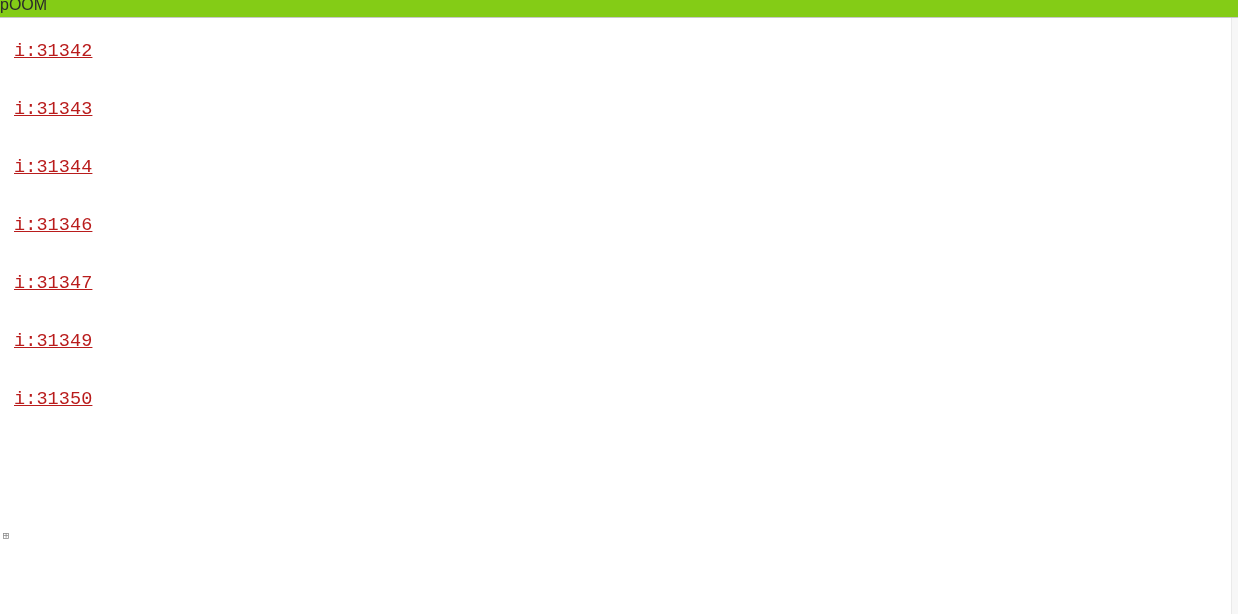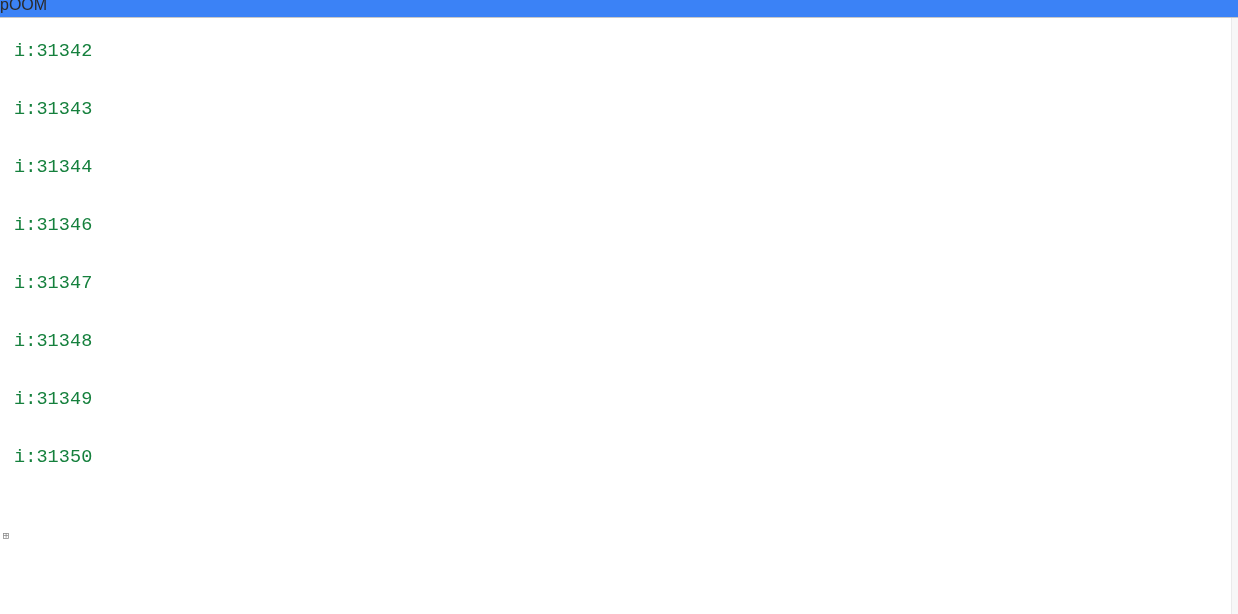--- a/index.html
+++ b/index.html
@@ -1,20 +1,20 @@
 <!DOCTYPE html>
 <html><head>
   <meta charset="utf-8">
   <style>
     * { margin: 0; padding: 0; box-sizing: border-box; }
     html, body { width: 1238px; height: 614px; overflow: hidden; background: #ffffff; font-family: "Menlo", "Consolas", "Courier New", monospace; }
     .tab-bar {
       width: 100%;
       height: 18px;
-      background: #3b82f6;
+      background: #84cc16;
       border-bottom: 1px solid #c8c8c8;
       display: flex;
       align-items: flex-start;
       padding-left: 0px;
     }
     .tab-label {
       font-family: -apple-system, "Helvetica Neue", Arial, sans-serif;
       font-size: 16px;
       color: #2a2a2a;
       padding: 0 4px 1px 0;
@@ -35,21 +35,21 @@
       padding: 4px 0 0 14px;
       font-size: 18.5px;
       line-height: 29px;
       letter-spacing: 0.1px;
       white-space: pre;
       color: #111;
     }
     .cut-top {
       margin-top: -14px;
     }
-    .plain-dark { color: #15803d; }
+    .plain-dark { color: #b91c1c; text-decoration: underline; }
     .gutter-expand {
       position: absolute;
       left: 0px;
       top: 530px;
       width: 12px;
       height: 12px;
       color: #8a8a8a;
       font-size: 11px;
       line-height: 12px;
       text-align: center;
@@ -67,21 +67,20 @@
 <div class="scroll-edge"></div>
 
 <span class="gutter-expand">⊞</span>
 
 <div class="console">
 <div class="cut-top plain-dark">i:31342</div>
 <div class="plain-dark">i:31343</div>
 <div class="plain-dark">i:31344</div>
 <div class="plain-dark">i:31346</div>
 <div class="plain-dark">i:31347</div>
-<div class="plain-dark">i:31348</div>
 <div class="plain-dark">i:31349</div>
 <div class="plain-dark">i:31350</div>
 
 
 
 
 
 
 
 

